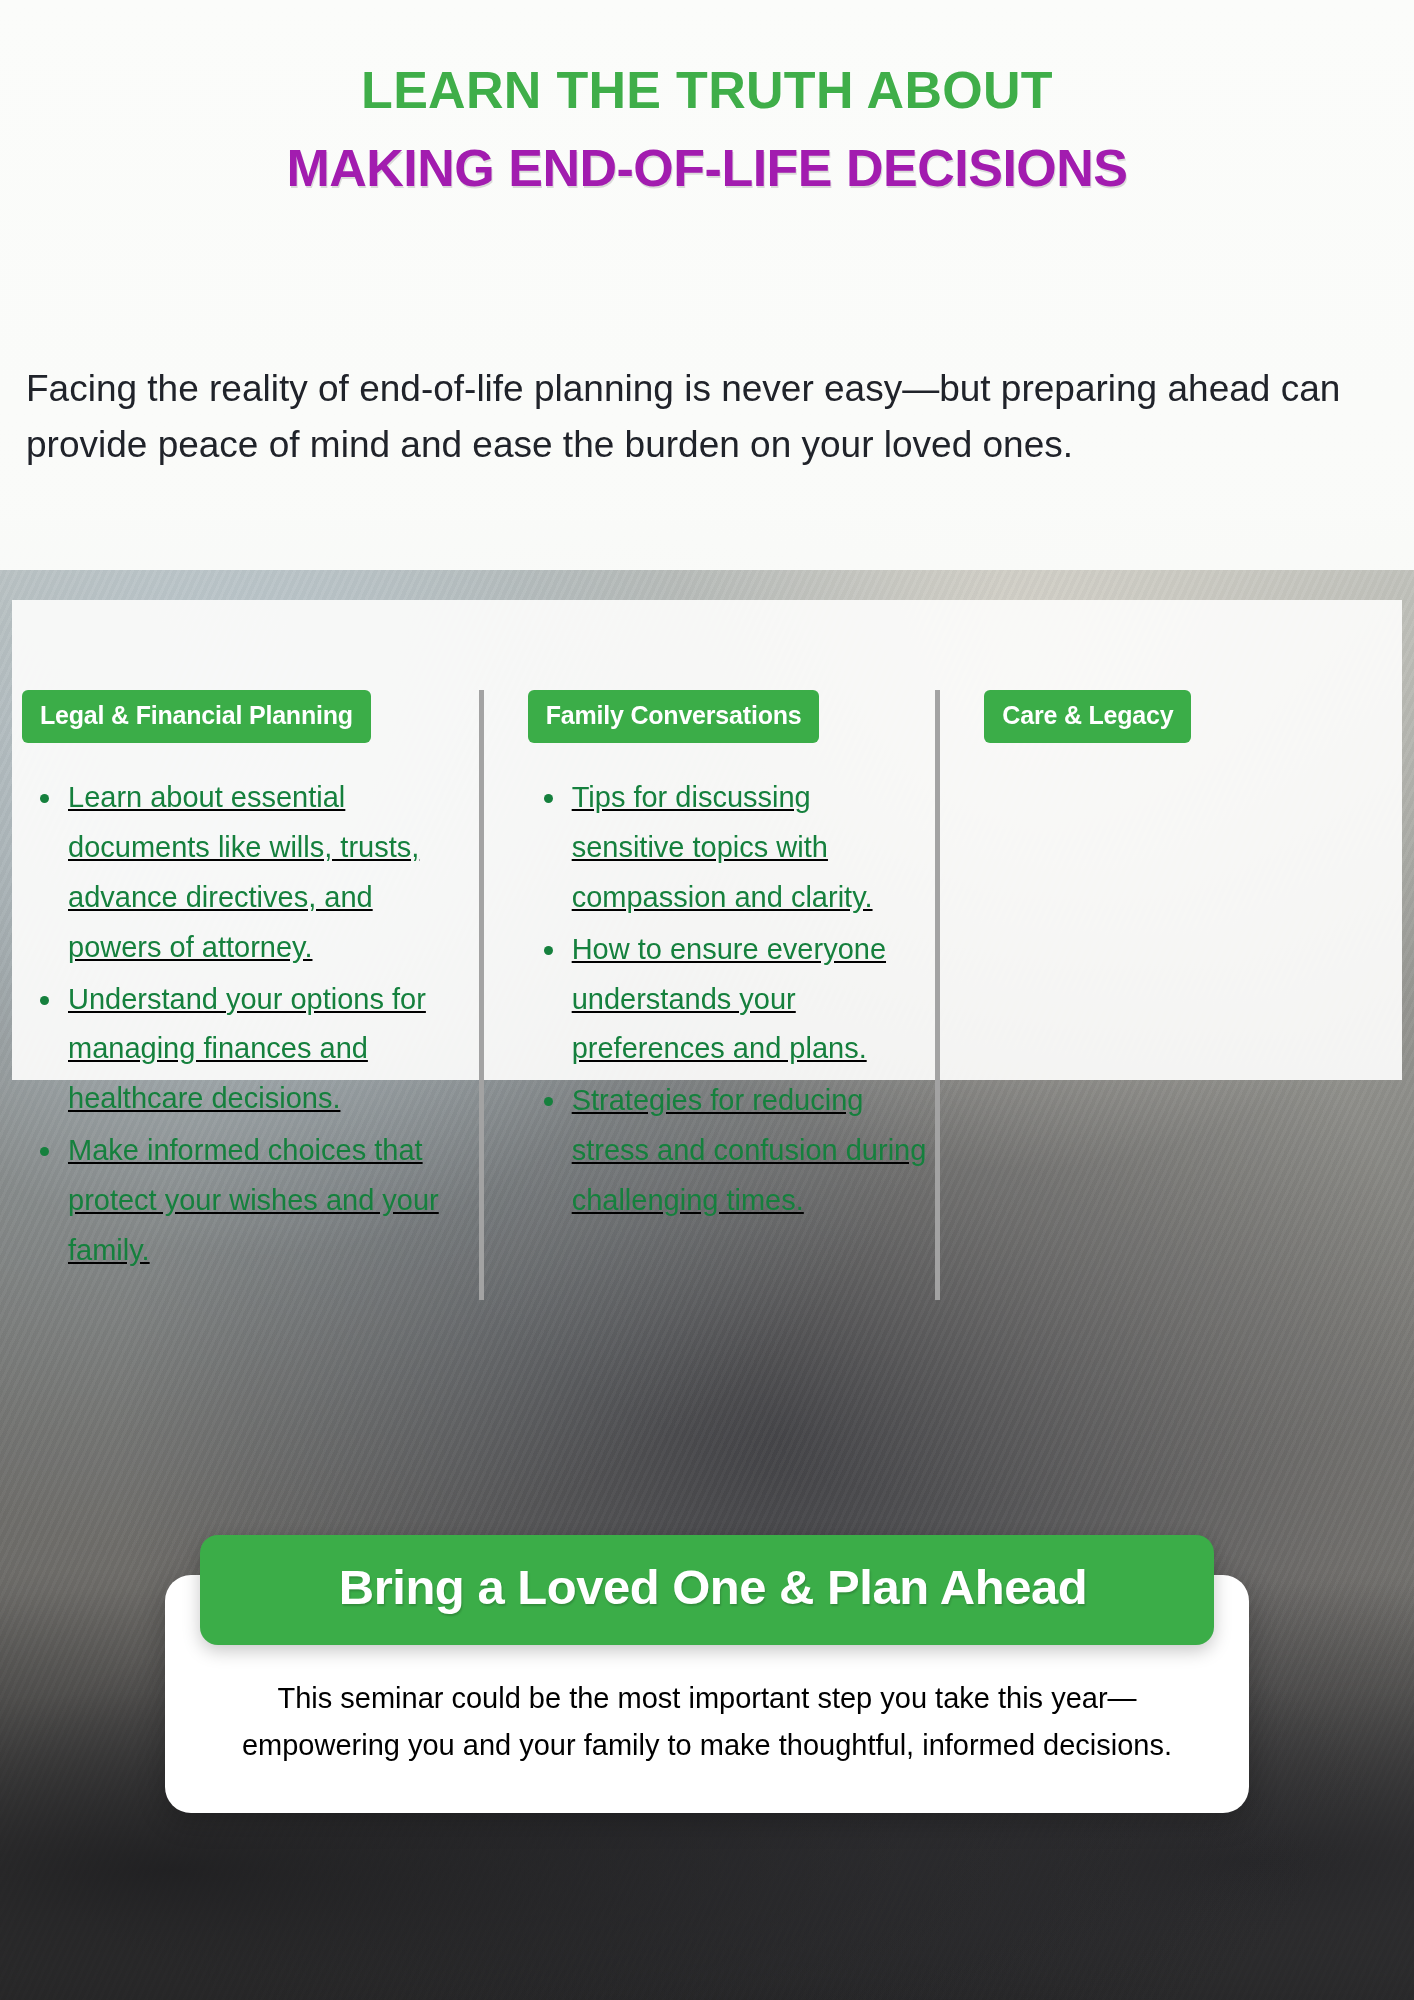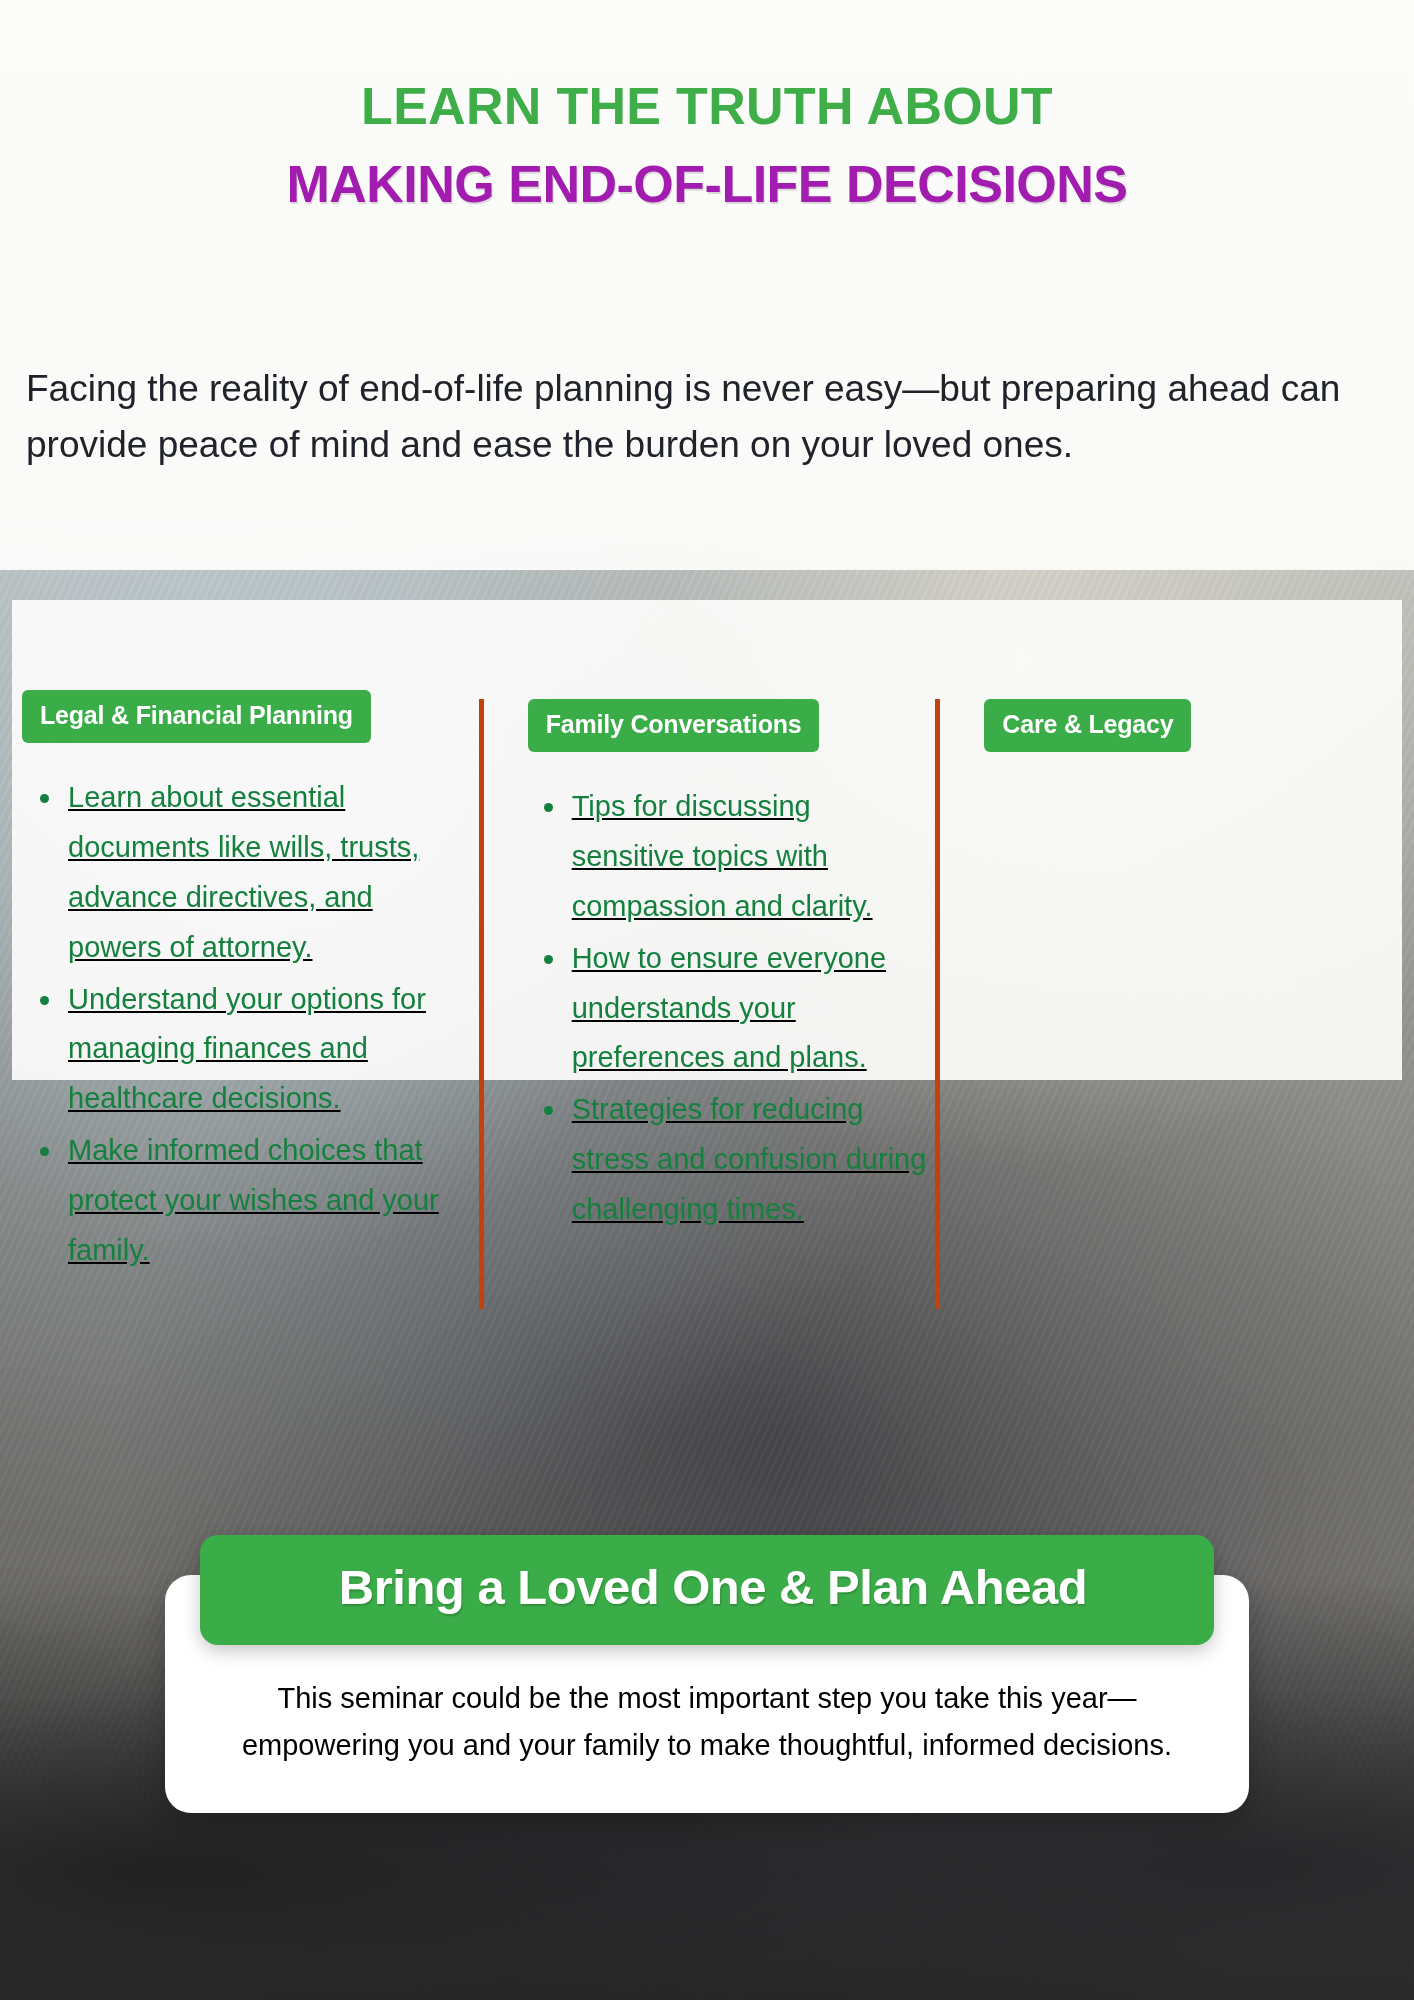--- a/index.html
+++ b/index.html
@@ -85,21 +85,21 @@
     top: 62px;
     text-align: center;
     z-index: 5;
   }
   .eyebrow {
     font-size: 52px;
     font-weight: bold;
     letter-spacing: 0.3px;
     color: #3fae49;
     text-shadow: 1px 1px 0 rgba(255,255,255,0.6);
-    margin: 16px;
+    margin: 0;
     line-height: 1.1;
   }
   .headline {
     font-size: 52px;
     font-weight: bold;
     color: #a21caf;
     letter-spacing: -0.5px;
     margin: 22px 0 0 0;
     line-height: 1.05;
     text-shadow: 1px 2px 0 rgba(0,0,0,0.13);
@@ -124,23 +124,22 @@
     top: 690px;
     display: flex;
     z-index: 6;
   }
   .col {
     flex: 1 1 0;
     position: relative;
     padding-right: 6px;
   }
   .col + .col .col-inner {
-    border-left: 5px solid #c2410c;
+    border-left: 5px solid #a3a3a3;
     padding-left: 22px;
-    margin-top: 9px;
   }
   .col-inner {
     min-height: 610px;
     text-decoration: underline;
   }
   .chip {
     display: inline-block;
     background: #3bad48;
     color: #ffffff;
     font-size: 25px;

